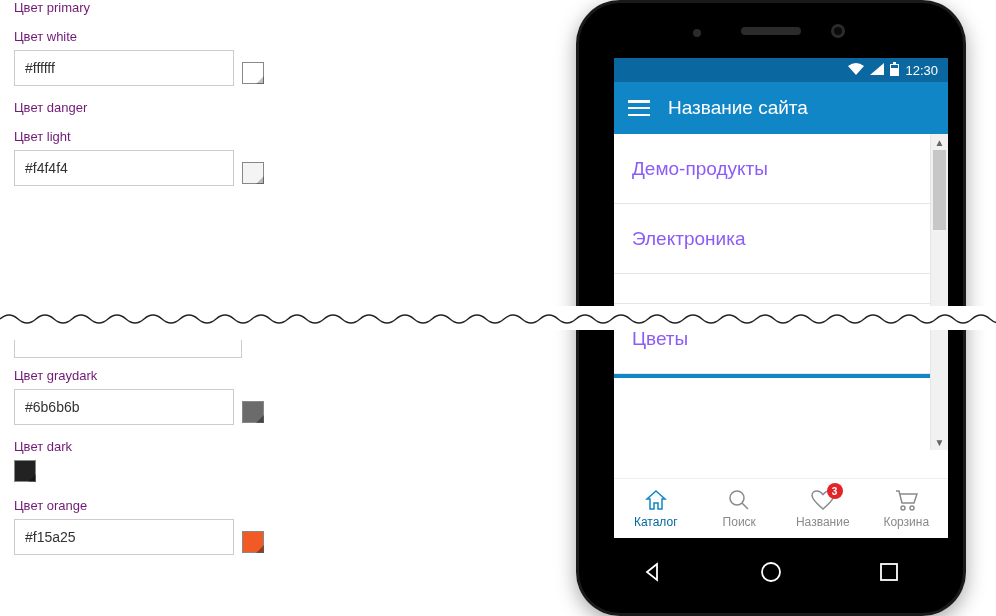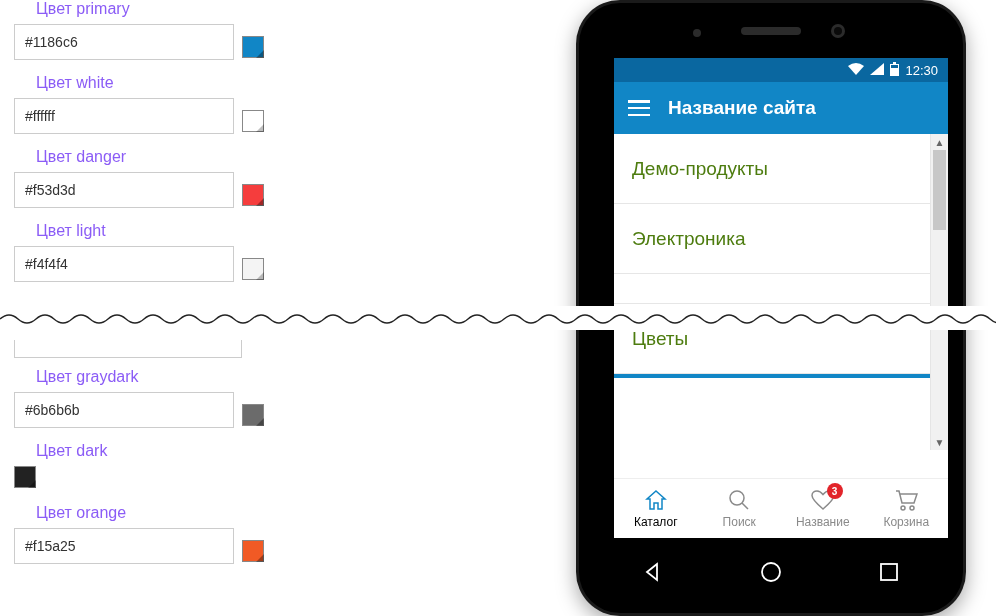--- a/index.html
+++ b/index.html
@@ -1,20 +1,20 @@
 <!DOCTYPE html>
 <html><head>
 <meta charset="utf-8">
 <style>
   * { box-sizing: border-box; margin: 0; padding: 0; }
   body { font-family: Arial, Helvetica, sans-serif; background: #fff; width: 996px; height: 616px; position: relative; overflow: hidden; }
 
   .left-panel { position: absolute; left: 14px; top: 0; width: 310px; }
   .color-field { margin-bottom: 14px; }
-  .color-label { font-size: 16px; color: #8b5cf6; margin-bottom: 6px; display: block; margin-left: 22px; }
+  .color-label { font-size: 13px; color: #701a75; margin-bottom: 6px; display: block; }
   .color-row { display: flex; align-items: stretch; gap: 8px; }
   .color-input { width: 220px; height: 36px; border: 1px solid #ccc; padding: 0 10px; font-size: 14px; color: #333; outline: none; }
   .color-swatch { width: 22px; height: 22px; border: 1px solid #888; align-self: flex-end; margin-bottom: 2px; position: relative; cursor: pointer; }
   .color-swatch::after { content: ""; position: absolute; right: -1px; bottom: -1px; width: 0; height: 0; border-left: 8px solid transparent; border-bottom: 8px solid rgba(0,0,0,0.35); }
   .swatch-light::after { border-bottom-color: rgba(0,0,0,0.25); }
 
   
   .left-panel-bottom { position: absolute; left: 14px; top: 340px; width: 310px; }
   .stub-input { width: 228px; height: 18px; border-left:1px solid #ccc; border-right:1px solid #ccc; border-bottom:1px solid #ccc; }
 
@@ -28,71 +28,63 @@
   .sensor { position:absolute; top:29px; left:50%; margin-left:-78px; width:8px; height:8px; background:#2b2b2b; border-radius:50%; }
 
   .screen { position:absolute; top:58px; left:18px; right:18px; bottom:78px; background:#fff; overflow:hidden;margin-left:20px; }
 
   .statusbar { height:24px; background:#0a67a0; color:#fff; display:flex; align-items:center; justify-content:flex-end; padding:0 10px; font-size:13px; gap:6px; }
   .sb-icon { display:inline-block; }
 
   .appbar { height:52px; background:#1186c6; color:#fff; display:flex; align-items:center; padding:0 14px; gap:18px; }
   .hamburger { width:22px; height:16px; display:flex; flex-direction:column; justify-content:space-between; cursor:pointer; }
   .hamburger span { display:block; height:2.5px; background:#fff; }
-  .app-title { font-size:19px; font-weight:bold; }
+  .app-title { font-size:19px; font-weight:normal; }
 
   .catalog-list { position:relative; height: 316px; overflow:hidden; }
-  .catalog-item { height:70px; display:flex; align-items:center; padding:0 18px; font-size:19px; color:#4d7c0f; border-bottom:1px solid #e6e6e6; cursor:pointer; }
+  .catalog-item { height:70px; display:flex; align-items:center; padding:0 18px; font-size:19px; color:#8b5cf6; border-bottom:1px solid #e6e6e6; cursor:pointer; }
   .catalog-spacer { height:30px; border-bottom:1px solid #e6e6e6; }
   .scroll-track { position:absolute; top:0; right:0; width:18px; height:100%; background:#f1f1f1; border-left:1px solid #e5e5e5; }
   .scroll-btn { height:16px; display:flex; align-items:center; justify-content:center; color:#666; font-size:10px; }
   .scroll-thumb { position:absolute; top:16px; left:2px; right:2px; height:80px; background:#c7c7c7; }
   .progress-bar { height:4px; background:#1186c6; }
 
   .tabbar { position:absolute; left:0; right:0; bottom:0; height:60px; background:#fff; display:flex; border-top:1px solid #eee; }
   .tab-item { flex:1; display:flex; flex-direction:column; align-items:center; justify-content:center; gap:4px; font-size:12px; color:#8a8a8a; cursor:pointer; position:relative; }
-  .tab-item.active { color:#000000; }
+  .tab-item.active { color:#0369a1; }
   .tab-icon { height:22px; display:flex; align-items:center; justify-content:center; }
   .badge { position:absolute; top:4px; right:22px; min-width:16px; height:16px; background:#e2242a; color:#fff; font-size:10px; border-radius:8px; display:flex; align-items:center; justify-content:center; padding:0 4px; font-weight:bold; }
 
   .navbar { position:absolute; left:18px; right:18px; bottom:20px; height:48px; background:#000; display:flex; align-items:center; justify-content:space-around; }
   .nav-btn { width:60px; height:40px; display:flex; align-items:center; justify-content:center; cursor:pointer; }
   .nav-btn svg { display:block; }
 
   
   .wavy-mask { position:absolute; top:306px; left:0; width:996px; height:24px; background:#fff; z-index:50; }
   .wavy-line { position:absolute; top:312px; left:0; width:996px; height:14px; z-index:51; }
 </style>
 </head>
 <body>
 
 <div class="left-panel">
 
   <div class="color-field">
     <label class="color-label">Цвет primary</label>
-    <div class="color-row">
-      <input class="color-input" value="#1186c6" style="">
-      <div class="color-swatch" style="background:#1186c6"></div>
-    </div>
   </div>
 
   <div class="color-field">
     <label class="color-label">Цвет white</label>
     <div class="color-row">
       <input class="color-input" value="#ffffff" style="">
       <div class="color-swatch swatch-light" style="background:#ffffff"></div>
     </div>
   </div>
 
   <div class="color-field">
     <label class="color-label">Цвет danger</label>
-    <div class="color-row">
-      <input class="color-input" value="#f53d3d" style="">
-      <div class="color-swatch" style="background:#f53d3d"></div>
-    </div>
   </div>
 
   <div class="color-field">
     <label class="color-label">Цвет light</label>
     <div class="color-row">
       <input class="color-input" value="#f4f4f4" style="">
       <div class="color-swatch swatch-light" style="background:#f4f4f4"></div>
     </div>
   </div>
 

